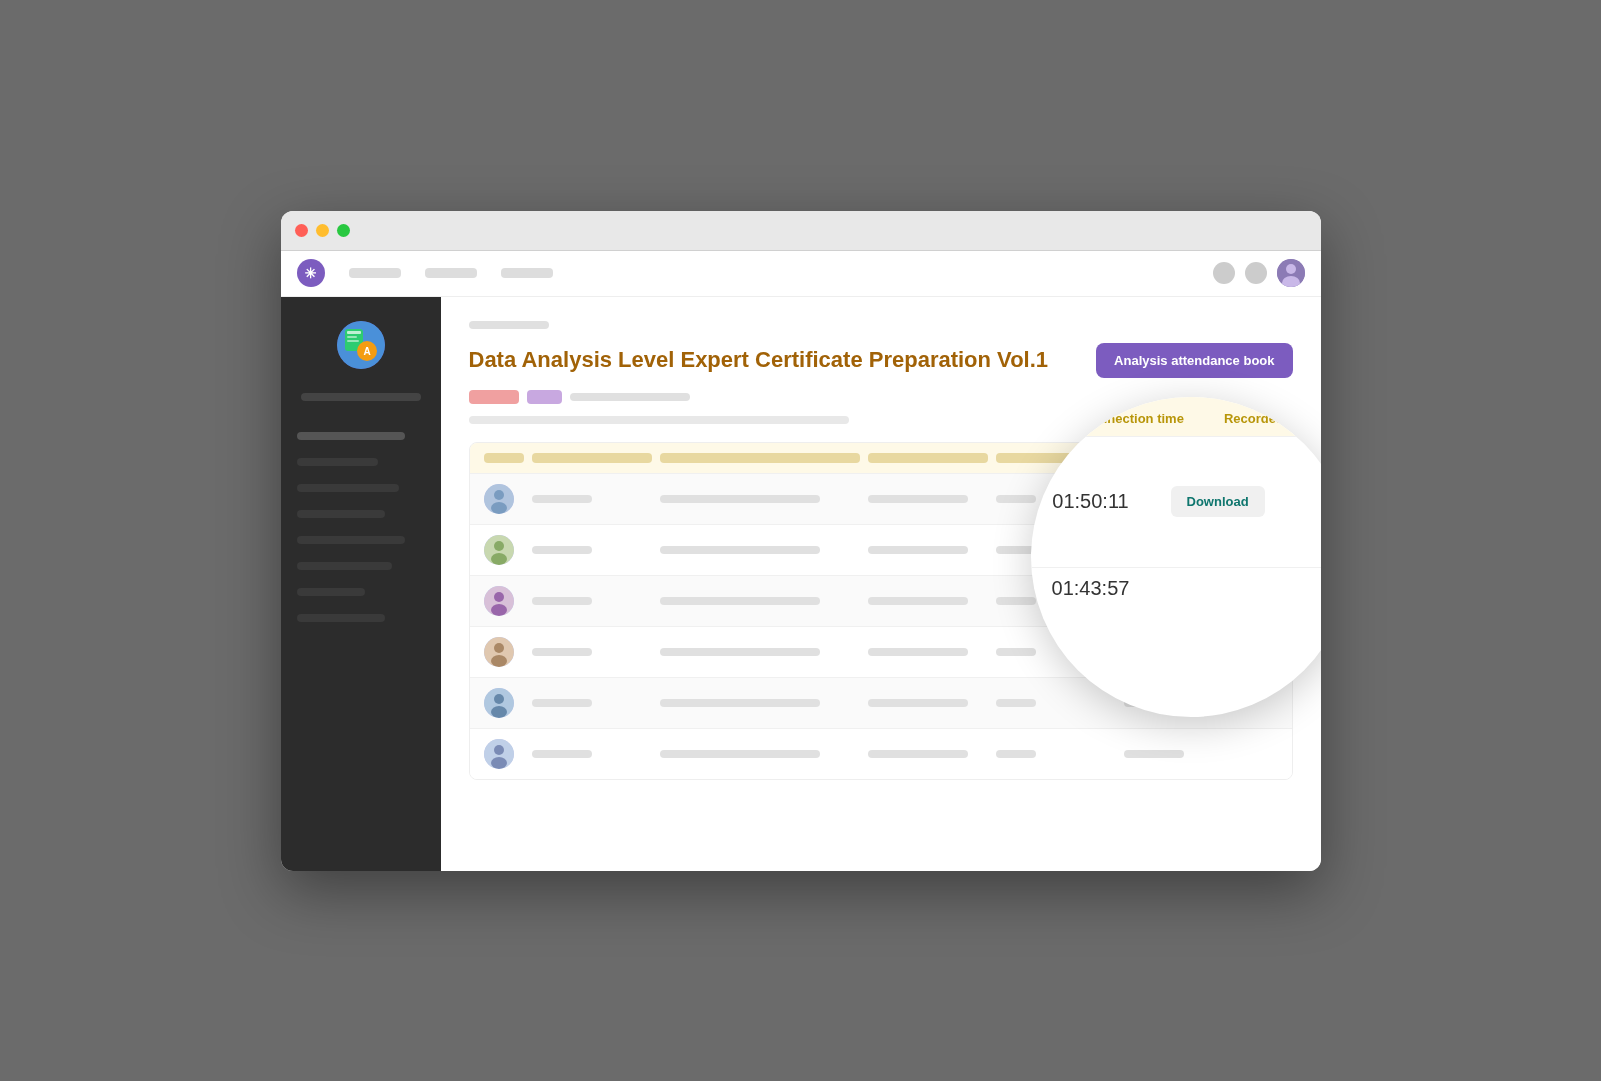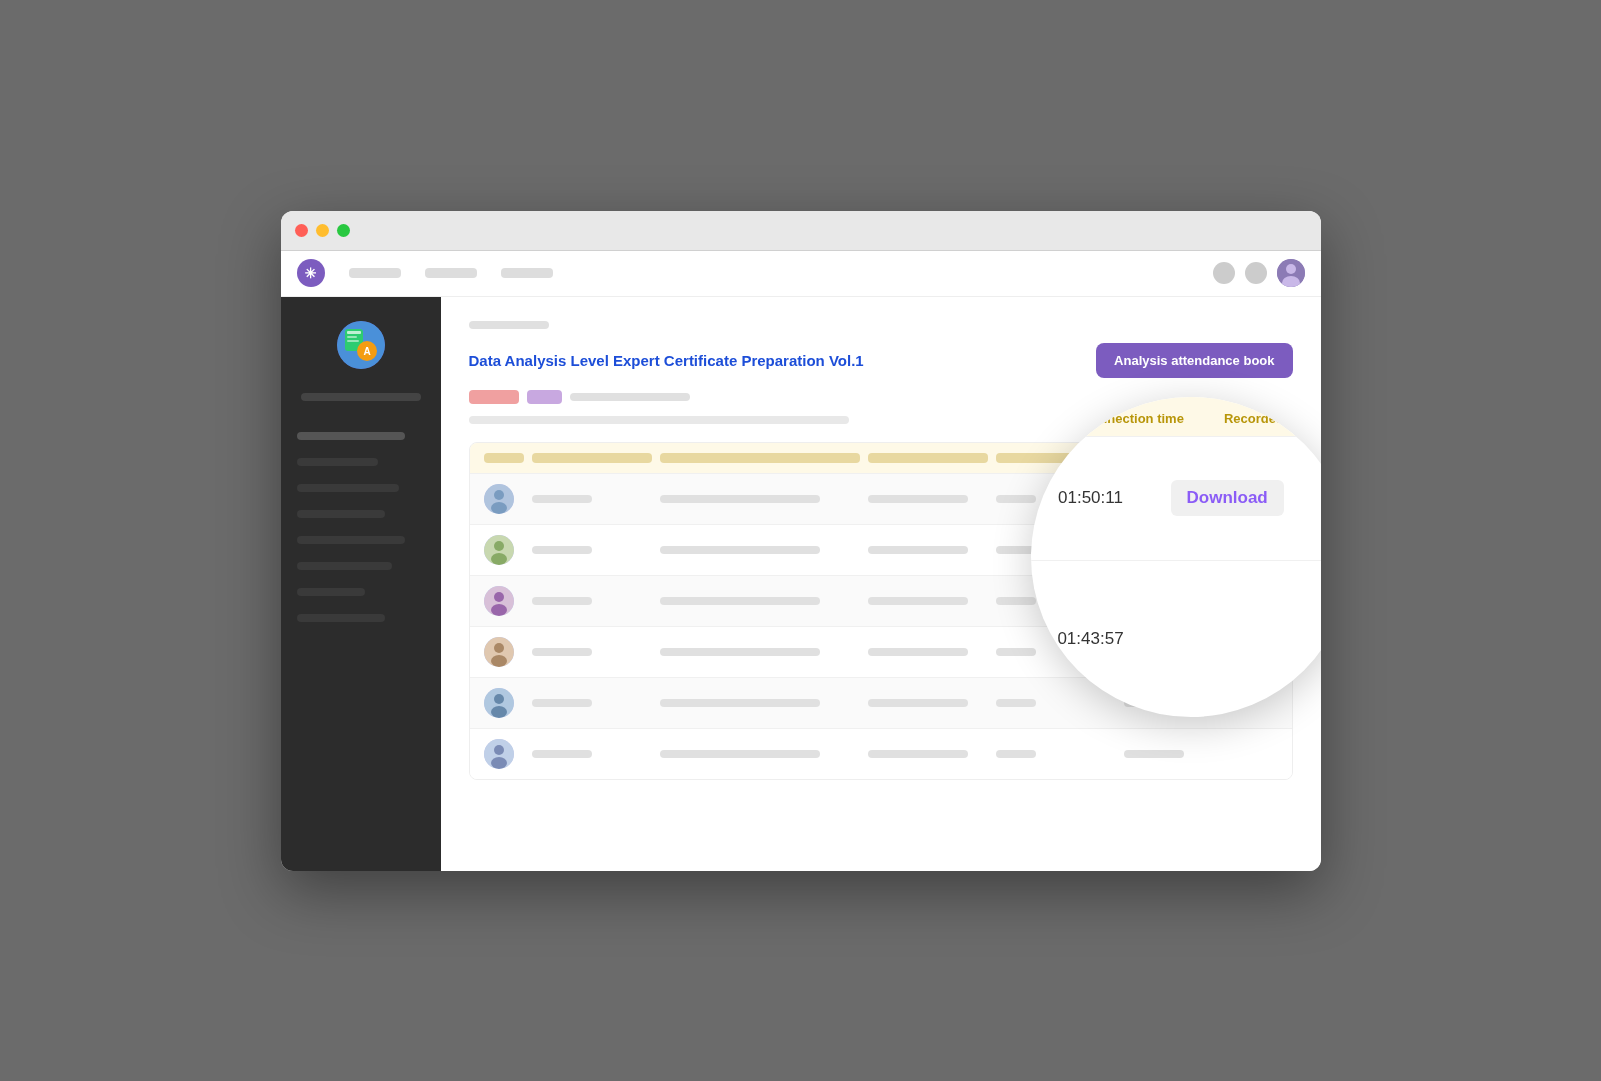--- a/index.html
+++ b/index.html
@@ -182,23 +182,23 @@
     }
 
     .page-header {
       display: flex;
       align-items: center;
       justify-content: space-between;
       margin-bottom: 12px;
     }
 
     .page-title {
-      font-size: 15px;
+      font-size: 22px;
       font-weight: 700;
-      color: #1d4ed8;
+      color: #a16207;
     }
 
     .download-btn {
       background: #7c5cbf;
       color: #fff;
       border: none;
       border-radius: 8px;
       padding: 10px 18px;
       font-size: 13px;
       font-weight: 600;
@@ -326,42 +326,41 @@
     .zoom-row {
       display: flex;
       align-items: center;
       padding: 0 20px;
       gap: 40px;
       flex: 1;
       border-top: 1px solid #f0f0f0;
     }
 
     .zoom-time {
-      font-size: 17px;
+      font-size: 20px;
       font-weight: 500;
       color: #333;
       width: 80px;
       text-align: center;
     }
 
     .download-small-btn {
       background: #f0f0f0;
       border: none;
       border-radius: 6px;
       padding: 8px 16px;
-      font-size: 17px;
+      font-size: 13px;
       font-weight: 600;
-      color: #8b5cf6;
+      color: #0f766e;
       cursor: pointer;
     }
 
     .zoom-row-2 {
       display: flex;
-      align-items: center;
-      padding: 16px 20px;
+      padding: 9px 20px;
       gap: 40px;
       flex: 1;
       border-top: 1px solid #f0f0f0;
     }
   </style>
 </head>
 <body>
 
 <div class="desktop">
   <div class="window">

